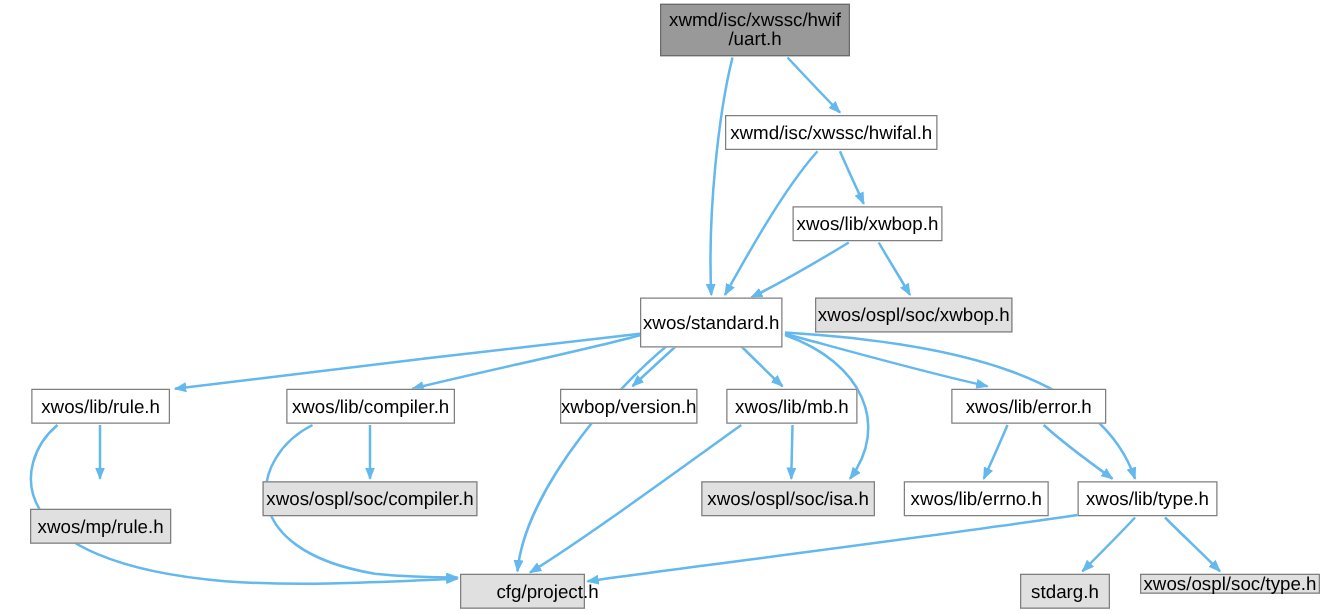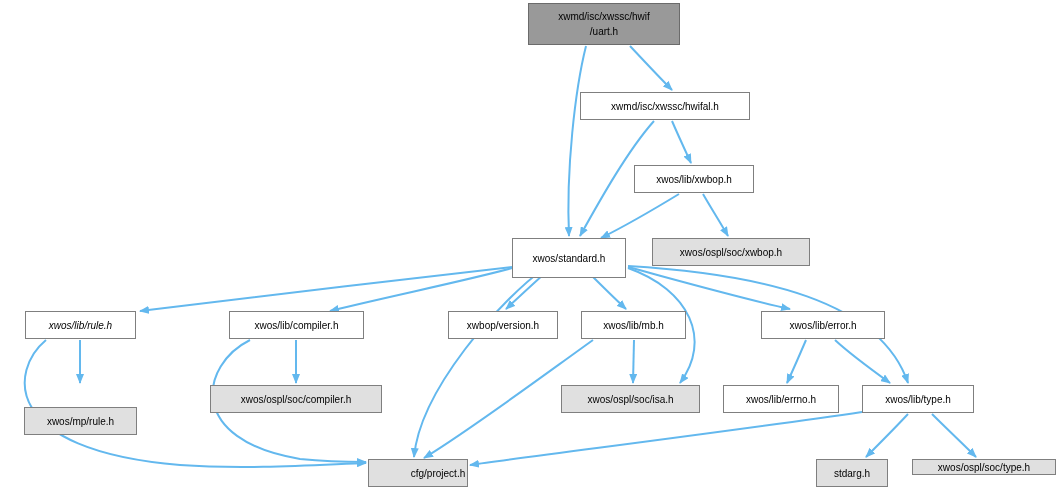--- a/index.html
+++ b/index.html
@@ -13,21 +13,21 @@
   #edges{position:absolute;left:0;top:0;width:1062px;height:491px;}
   .node{
     position:absolute;
     box-sizing:border-box;
     border:1px solid #7f7f7f;
     display:flex;
     align-items:center;
     justify-content:center;
     text-align:center;
     color:#000000;
-    font-size:10px;
+    font-size:15px;
     line-height:15px;
     white-space:pre-line;
     background:#ffffff;
   }
   .node.gray{background:#e0e0e0;}
   .node.root{background:#999999;border:1px solid #6b6b6b;}
 </style>
 </head>
 <body>
 
@@ -68,21 +68,21 @@
       </g>
   </svg>
 
   <div id="node-layer">
       <div class="node root" style="left: 528px; top: 3px; width: 152px; height: 42px;">xwmd/isc/xwssc/hwif
 /uart.h</div>
       <div class="node" style="left: 580px; top: 92px; width: 170px; height: 28px;">xwmd/isc/xwssc/hwifal.h</div>
       <div class="node" style="left: 634px; top: 165px; width: 120px; height: 28px;">xwos/lib/xwbop.h</div>
       <div class="node" style="left: 512px; top: 238px; width: 114px; height: 40px;">xwos/standard.h</div>
       <div class="node gray" style="left: 652px; top: 238px; width: 158px; height: 28px;">xwos/ospl/soc/xwbop.h</div>
-      <div class="node" style="left: 25px; top: 311px; width: 111px; height: 28px; font-style: italic;">xwos/lib/rule.h</div>
+      <div class="node" style="left: 25px; top: 311px; width: 111px; height: 28px;">xwos/lib/rule.h</div>
       <div class="node" style="left: 229px; top: 311px; width: 135px; height: 28px;">xwos/lib/compiler.h</div>
       <div class="node" style="left: 448px; top: 311px; width: 110px; height: 28px;">xwbop/version.h</div>
       <div class="node" style="left: 581px; top: 311px; width: 105px; height: 28px;">xwos/lib/mb.h</div>
       <div class="node" style="left: 761px; top: 311px; width: 124px; height: 28px;">xwos/lib/error.h</div>
       <div class="node gray" style="left: 24px; top: 407px; width: 113px; height: 28px;">xwos/mp/rule.h</div>
       <div class="node gray" style="left: 210px; top: 385px; width: 172px; height: 28px;">xwos/ospl/soc/compiler.h</div>
       <div class="node gray" style="left: 561px; top: 385px; width: 139px; height: 28px;">xwos/ospl/soc/isa.h</div>
       <div class="node" style="left: 723px; top: 385px; width: 116px; height: 28px;">xwos/lib/errno.h</div>
       <div class="node" style="left: 862px; top: 385px; width: 112px; height: 28px;">xwos/lib/type.h</div>
       <div class="node gray" style="left: 368px; top: 459px; width: 100px; height: 28px; padding-left: 40px;">cfg/project.h</div>

